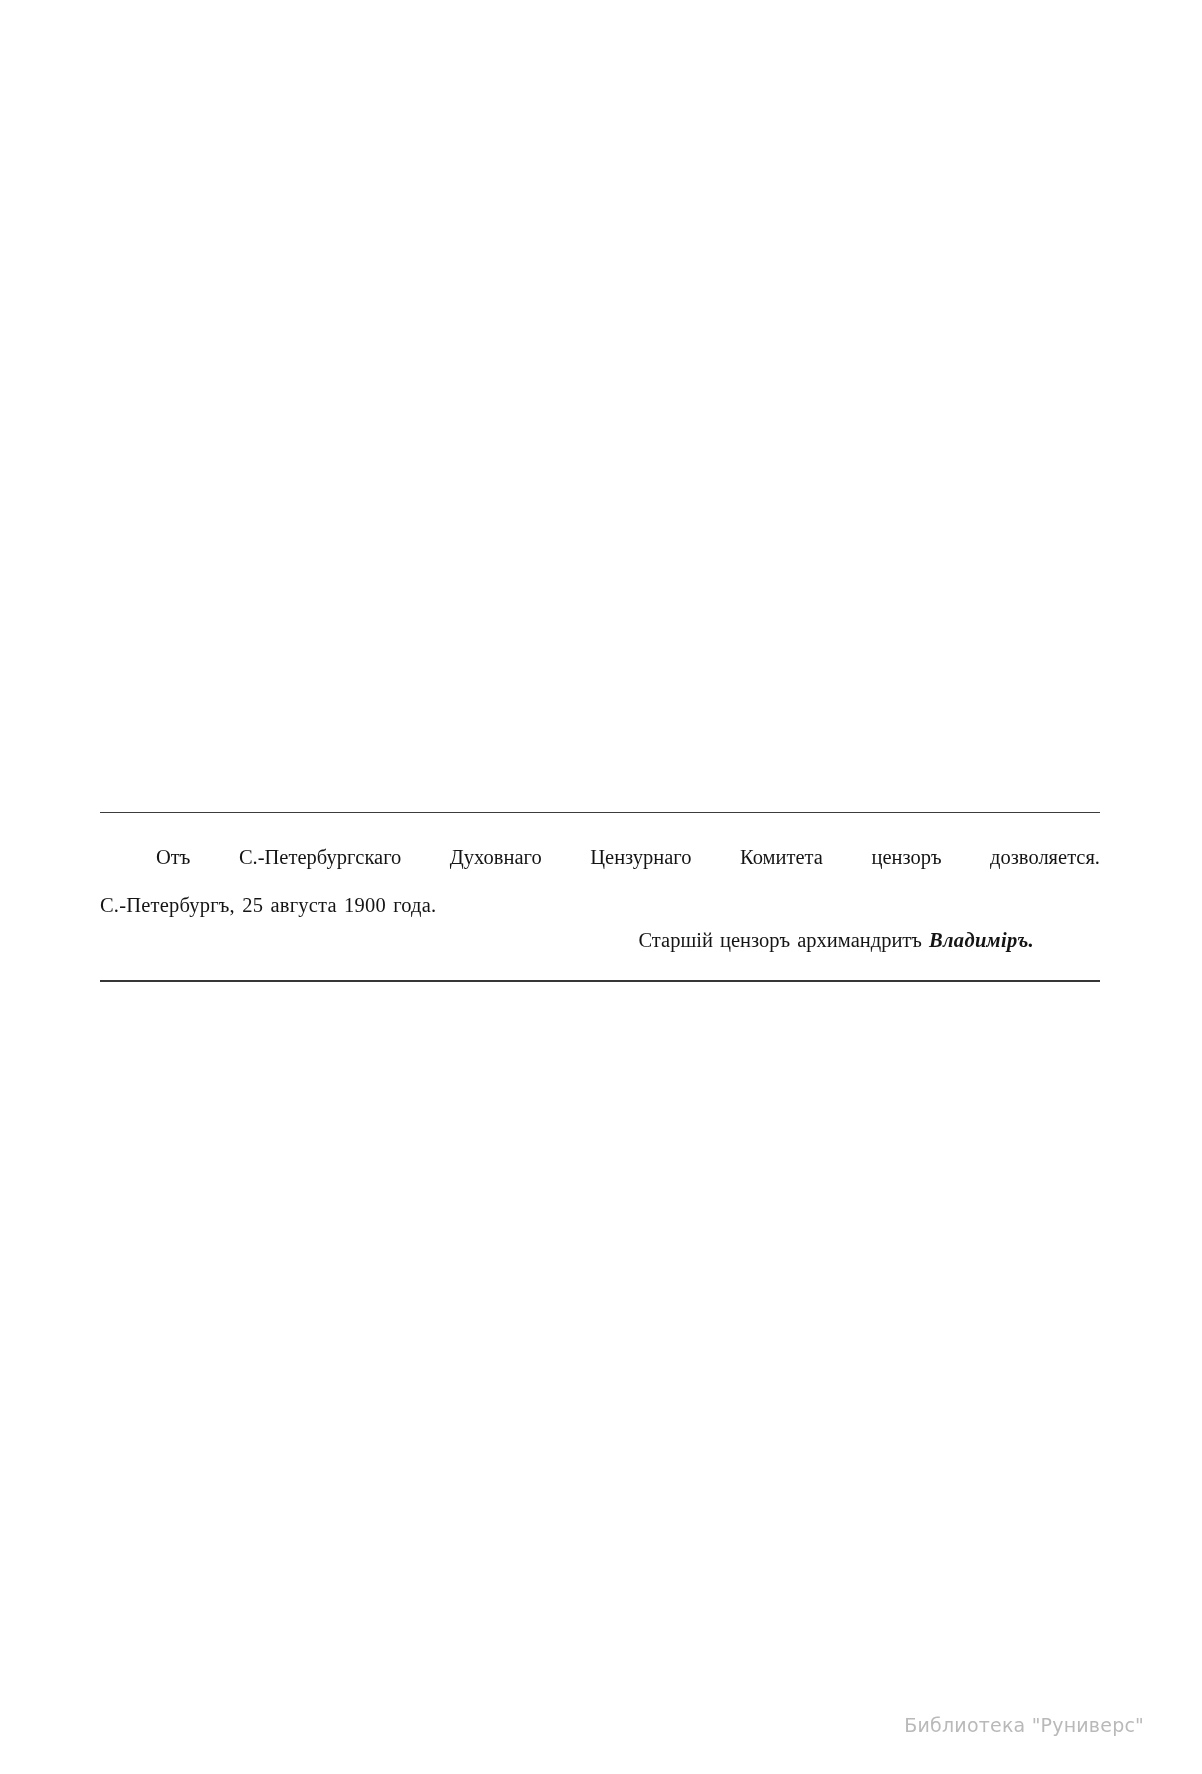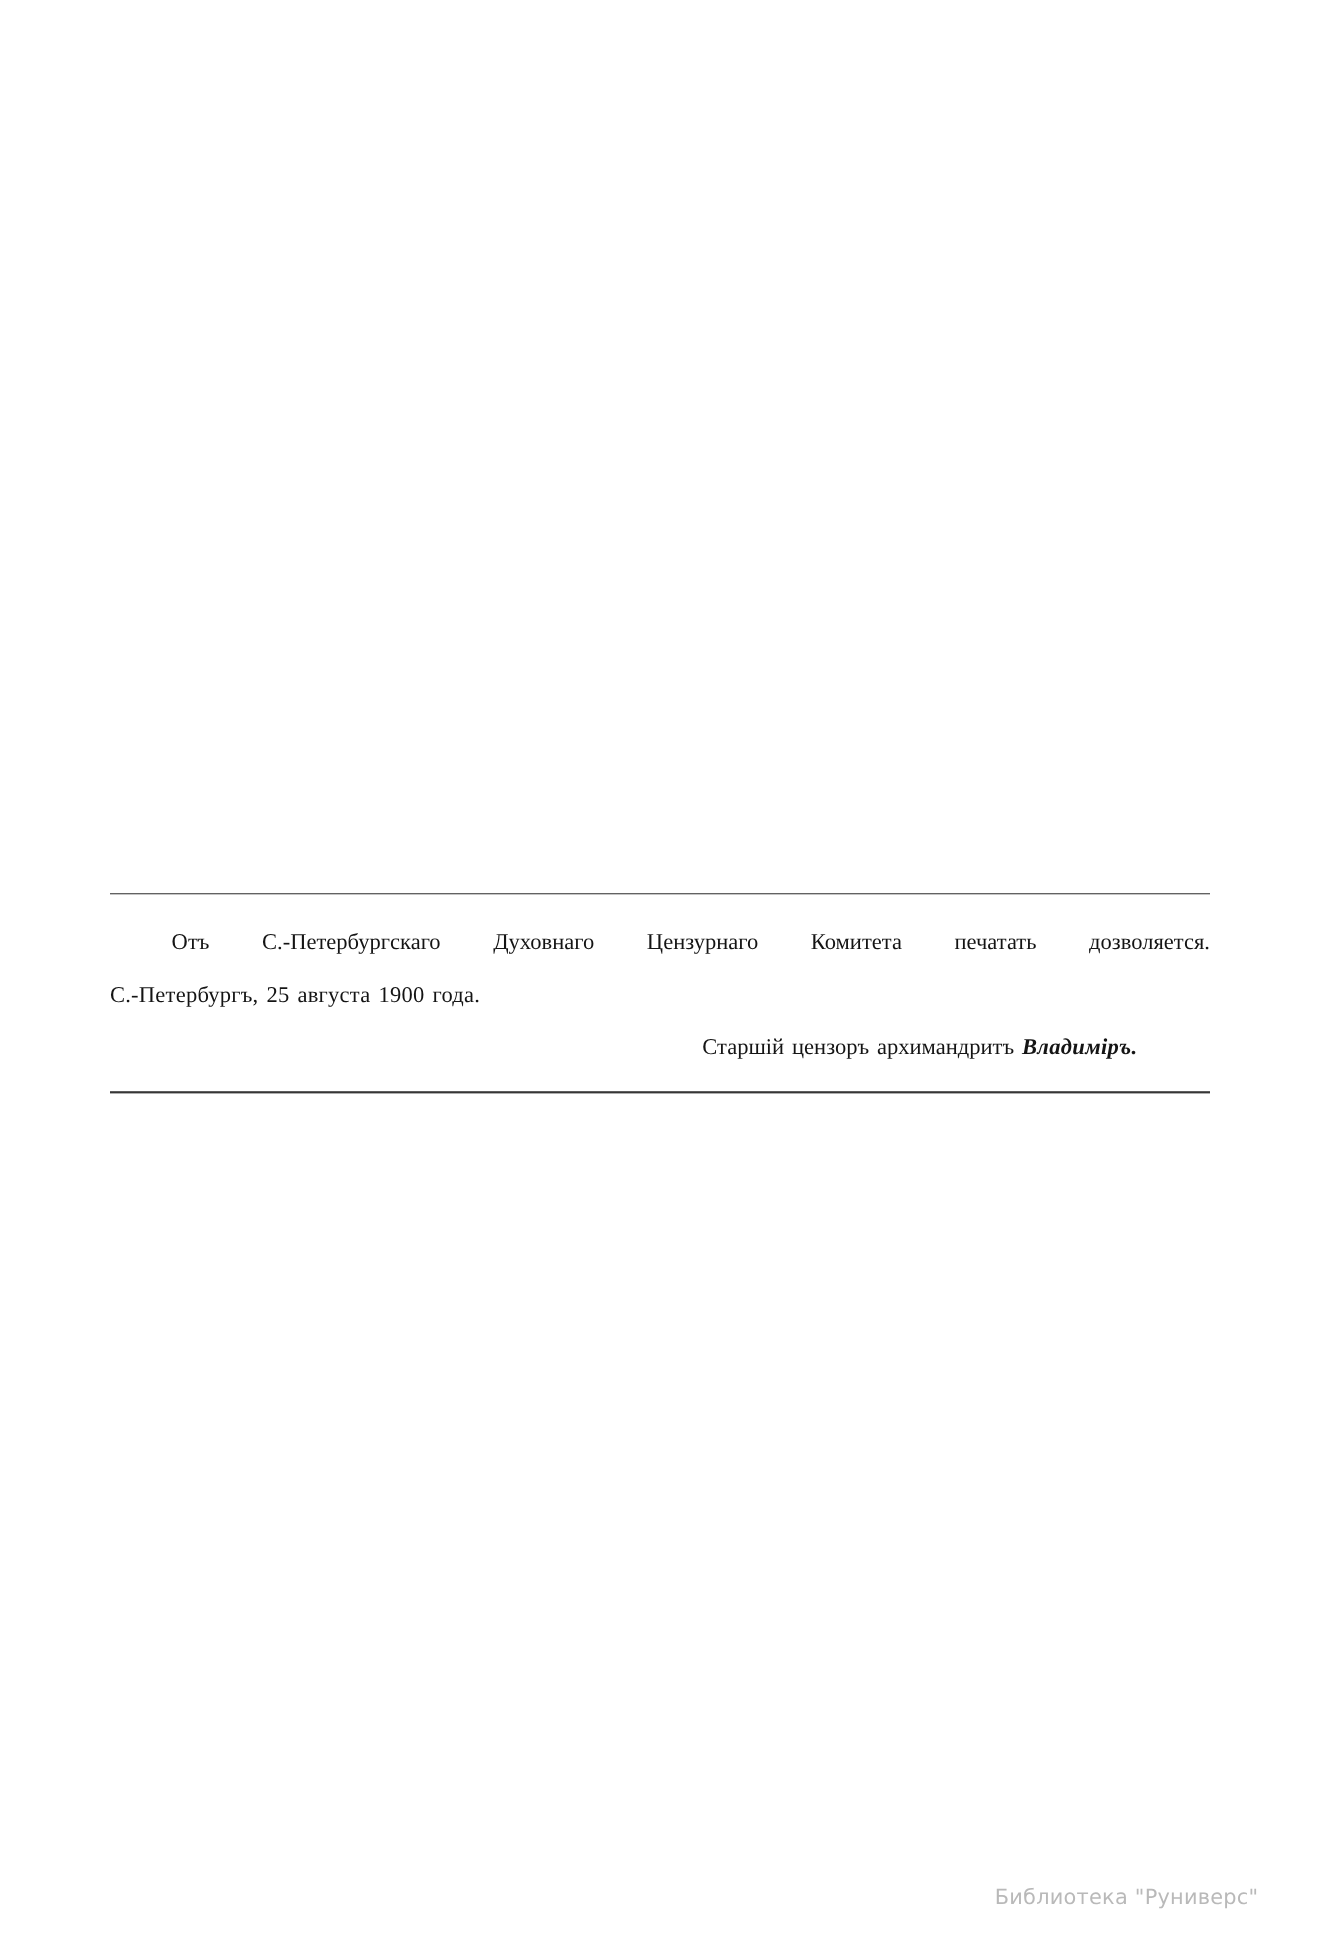--- a/index.html
+++ b/index.html
@@ -58,21 +58,21 @@
     text-align-last: justify;
     word-spacing: 3px;
     white-space: normal;
   }
   .line2 {
     margin-top: 20px;
     letter-spacing: .2px;
     word-spacing: 2px;
   }
   .line3 {
-    margin-top: 18px;
+    margin-top: 6px;
     text-align: right;
     padding-right: 66px;
     word-spacing: 2px;
   }
   .signature {
     font-style: italic;
     font-weight: bold;
     letter-spacing: .3px;
   }
 
@@ -91,21 +91,21 @@
 </head>
 <body>
 
 <div class="page">
 
   <div class="censor-block">
 
     <div class="rule top"></div>
 
     <div class="note-body">
-      <div class="line1">Отъ С.-Петербургскаго Духовнаго Цензурнаго Комитета печатать дозволяется.</div>
+      <div class="line1">Отъ С.-Петербургскаго Духовнаго Цензурнаго Комитета цензоръ дозволяется.</div>
       <div class="line2">С.-Петербургъ, 25 августа 1900 года.</div>
       <div class="line3">
         <span>Старшій цензоръ архимандритъ </span><span class="signature">Владиміръ.</span>
       </div>
     </div>
 
     <div class="rule bottom"></div>
   </div>
 
   <div class="watermark">Библиотека "Руниверс"</div>

